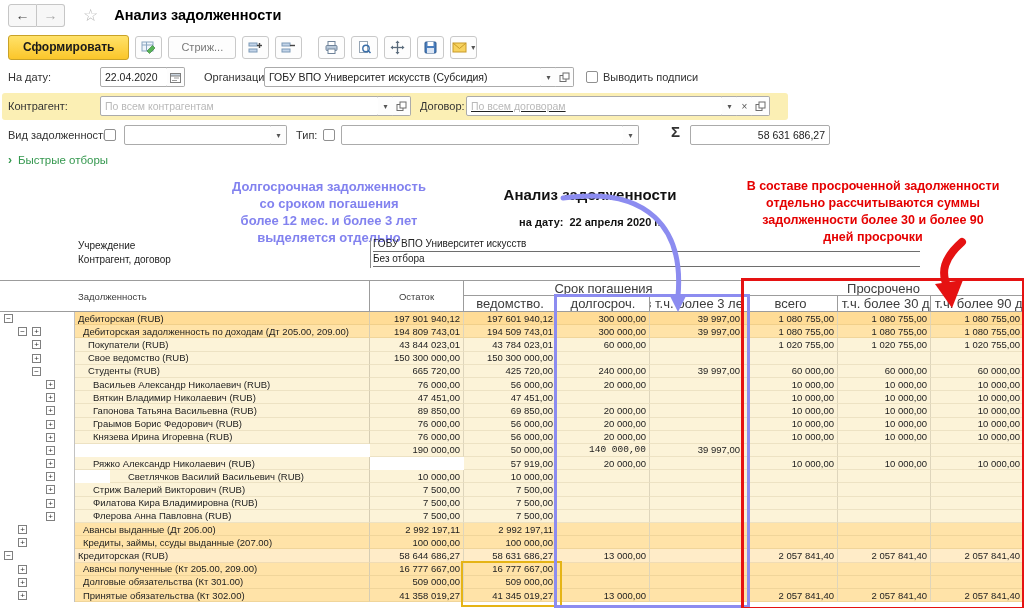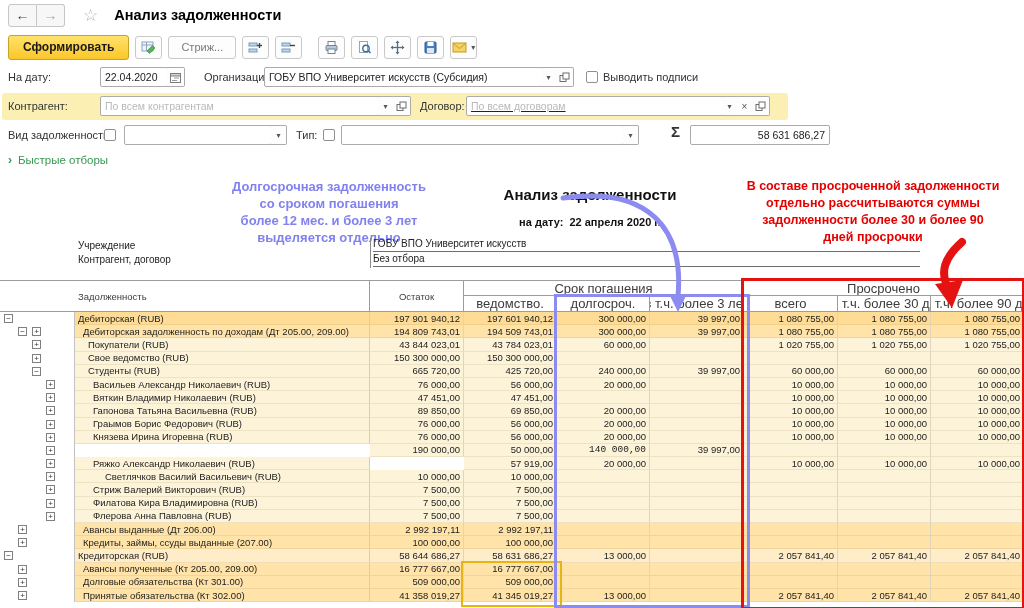--- a/index.html
+++ b/index.html
@@ -397,21 +397,21 @@
         <div class="vc t-leaf" style="grid-area: 14 / 3; margin-top: 39px;">77 919,00</div>
         <div class="vc t-leaf" style="grid-area: 14 / 4;">57 919,00</div>
         <div class="vc t-leaf" style="grid-area: 14 / 5;">20 000,00</div>
         <div class="vc t-leaf" style="grid-area: 14 / 6;"></div>
         <div class="vc t-leaf" style="grid-area: 14 / 7;">10 000,00</div>
         <div class="vc t-leaf" style="grid-area: 14 / 8;">10 000,00</div>
         <div class="vc t-leaf" style="grid-area: 14 / 9;">10 000,00</div>
         <div class="tc" style="grid-area: 15 / 1;">
           <div class="marker" style="left: 46px;">+</div>
         </div>
-        <div class="nc t-leaf" style="grid-area: 15 / 2; padding-left: 30px;">Светлячков Василий Васильевич (RUB)</div>
+        <div class="nc t-leaf" style="grid-area: 15 / 2; padding-left: 18px; margin-left: 35px;">Светлячков Василий Васильевич (RUB)</div>
         <div class="vc t-leaf" style="grid-area: 15 / 3;">10 000,00</div>
         <div class="vc t-leaf" style="grid-area: 15 / 4;">10 000,00</div>
         <div class="vc t-leaf" style="grid-area: 15 / 5;"></div>
         <div class="vc t-leaf" style="grid-area: 15 / 6;"></div>
         <div class="vc t-leaf" style="grid-area: 15 / 7;"></div>
         <div class="vc t-leaf" style="grid-area: 15 / 8;"></div>
         <div class="vc t-leaf" style="grid-area: 15 / 9;"></div>
         <div class="tc" style="grid-area: 16 / 1;">
           <div class="marker" style="left: 46px;">+</div>
         </div>

